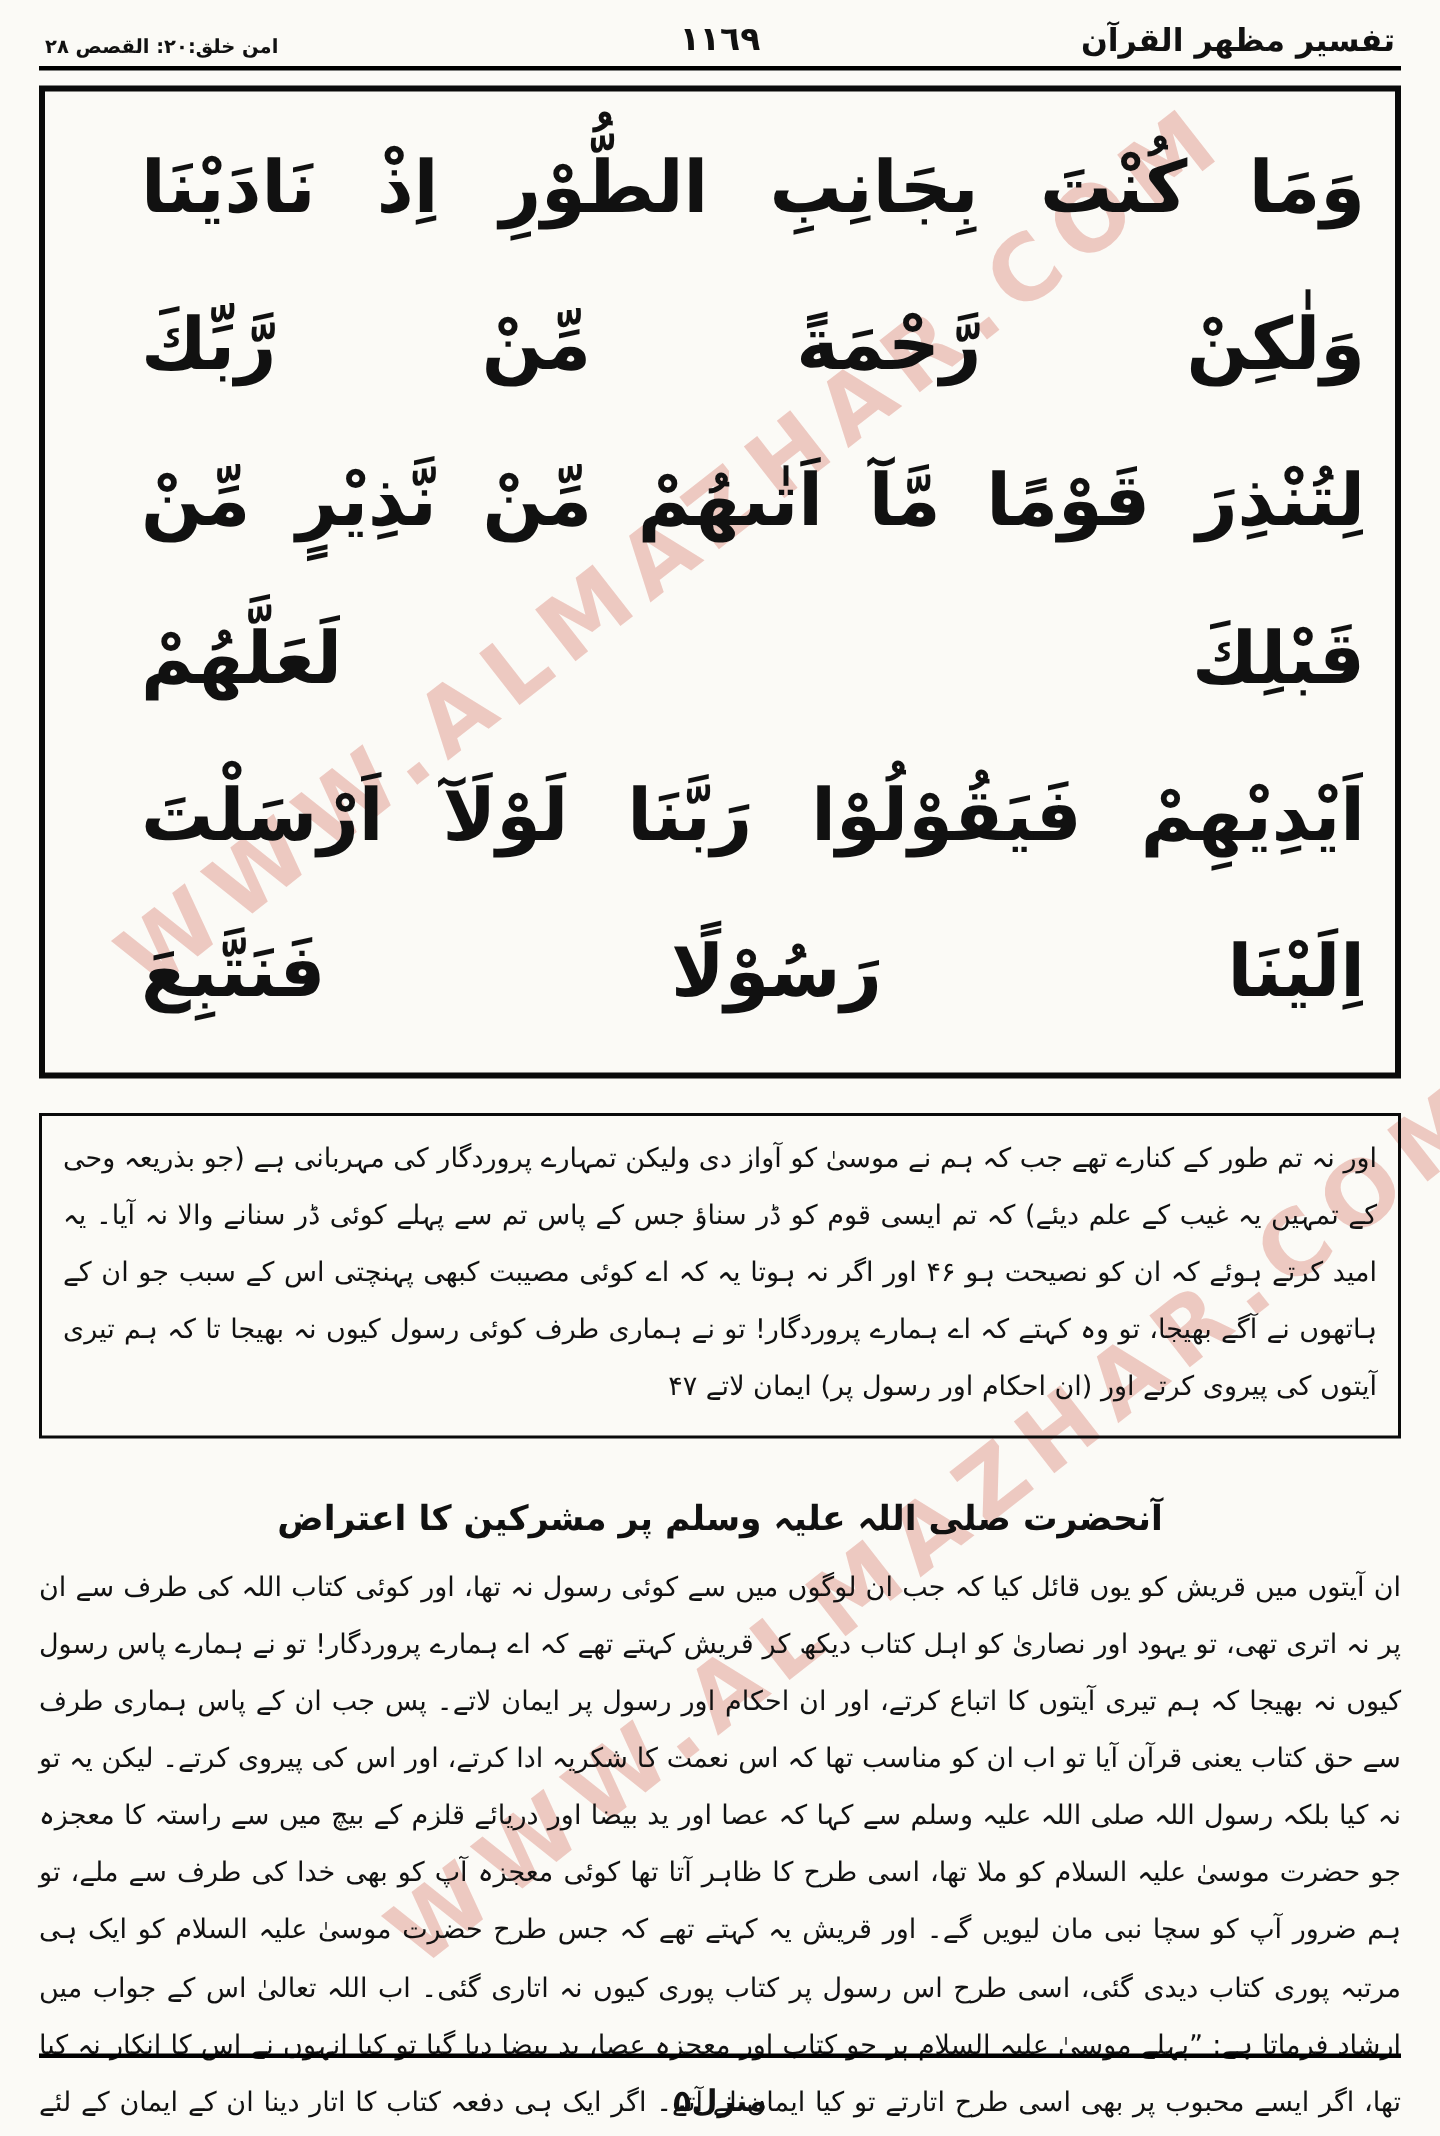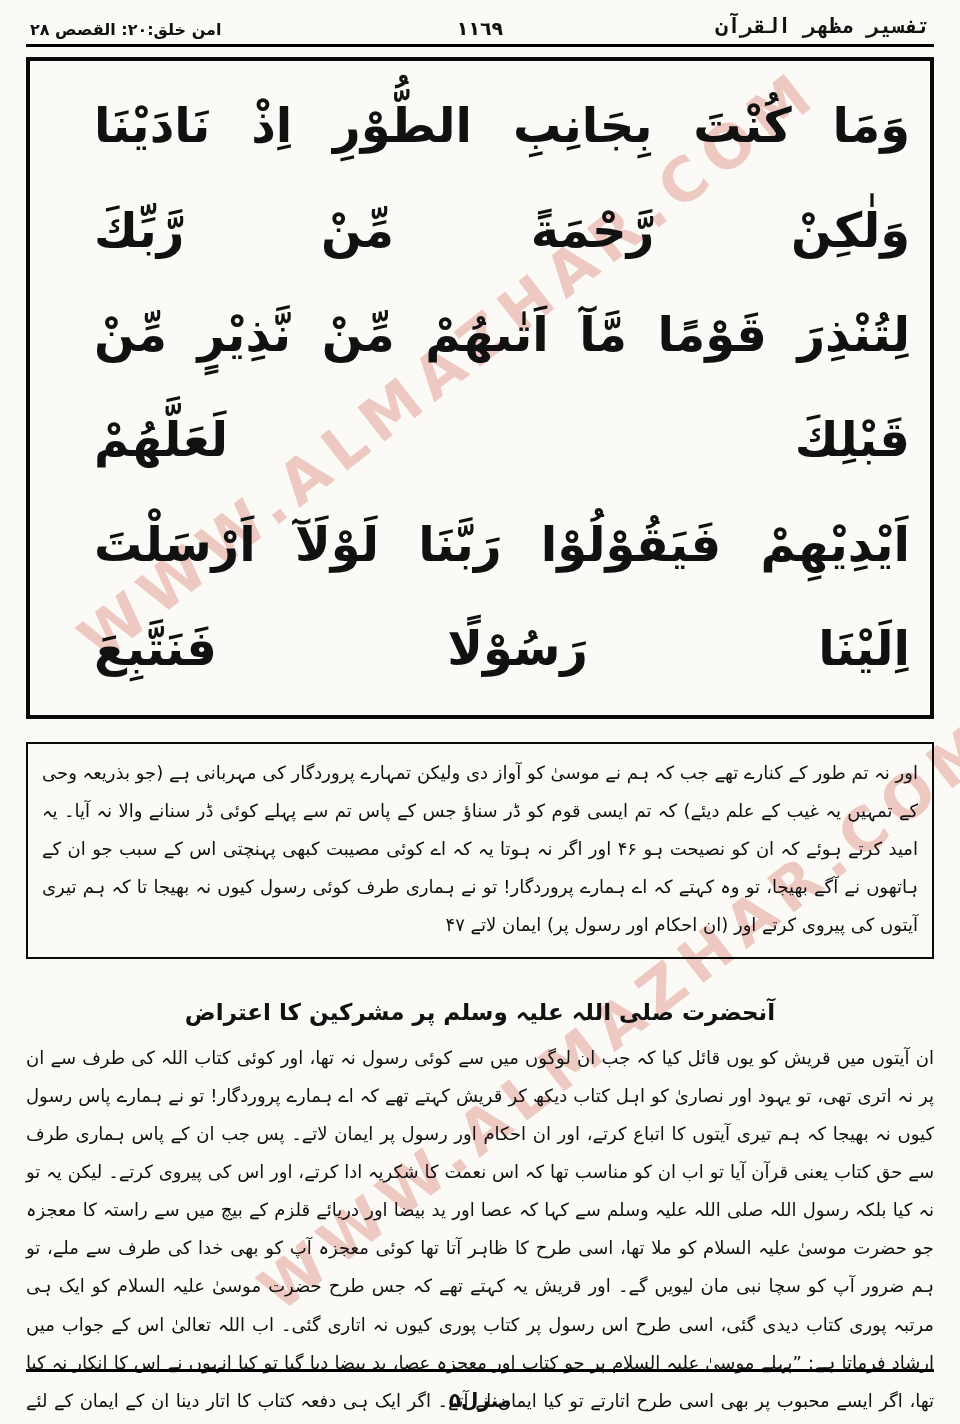--- a/index.html
+++ b/index.html
@@ -14,23 +14,23 @@
     position:absolute; z-index:0; white-space:nowrap; direction:ltr;
     font-family:"DejaVu Sans", sans-serif; font-weight:bold;
     font-size:60px; letter-spacing:9px; opacity:0.38;
     transform:rotate(-38deg); pointer-events:none; user-select:none;
   }
   .content { position:relative; z-index:1; }
   .hdr {
     display:flex; align-items:flex-end; justify-content:space-between;
     border-bottom:3px solid #000; padding:0 4px 5px 4px;
   }
-  .hdr-title { flex:1; text-align:right; font-size:21px; font-weight:bold;font-family:Liberation Mono, monospace; }
-  .hdr-page  { flex:0 0 auto; text-align:center; font-size:19px; font-weight:bold; letter-spacing:2px; }
-  .hdr-ref   { flex:1; text-align:left; font-size:16px; font-weight:bold; }
+  .hdr-title { flex:1; text-align:right; font-size:21px; font-weight:bold; }
+  .hdr-page  { flex:0 0 auto; text-align:center; font-size:22px; font-weight:bold; letter-spacing:2px; }
+  .hdr-ref   { flex:1; text-align:left; font-size:13px; font-weight:bold; }
   .quran-box {
     margin-top:10px; border:4px solid #0a0a0a; padding:12px 20px 14px 20px;
   }
   .quran-line {
     direction:rtl; font-size:48px; font-weight:bold; line-height:2.18;
     text-align:justify; text-align-last:justify;margin-left:44px;
   }
   .quran-line.centered { text-align:center; text-align-last:center; }
   .trans-box {
     margin-top:23px; border:2.5px solid #0a0a0a; padding:10px 14px 12px 14px;

